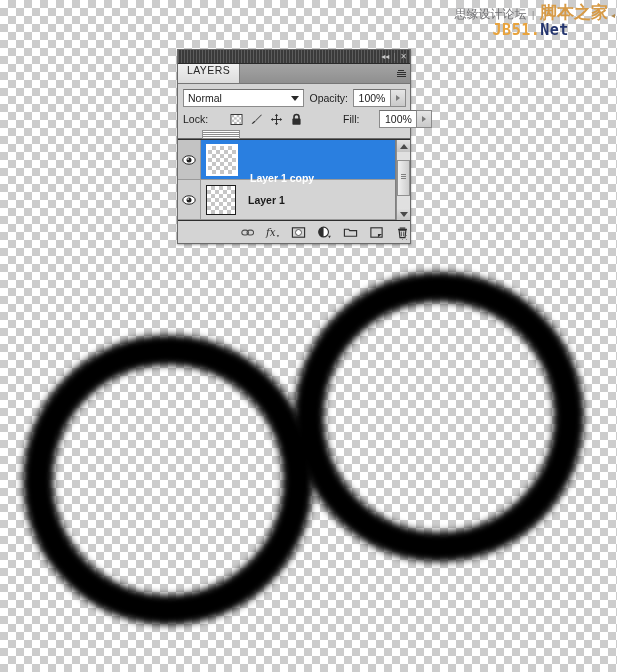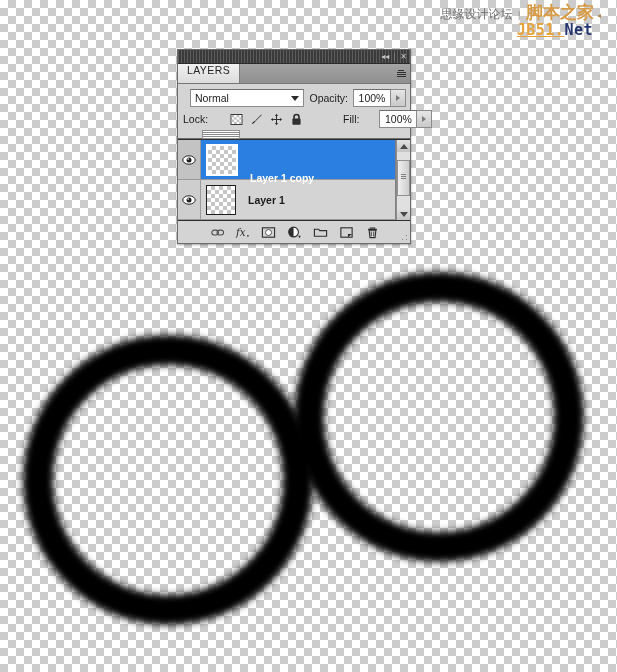--- a/index.html
+++ b/index.html
@@ -53,23 +53,23 @@
     left: 294px;
     top: 272px;
     width: 230px;
     height: 230px;
     border-width: 30px;
   }
 
   
   #watermark {
     position: absolute;
-    right: 16px;
+    right: 2px;
     top: 4px;
-    text-align: right;
+    text-align: center;
     line-height: 1.0;
     user-select: none;
   }
   .wm-row1 {
     display: flex;
     align-items: baseline;
     justify-content: flex-end;
     gap: 3px;
   }
   .wm-forum {
@@ -96,21 +96,21 @@
     color: #b08a50;
   }
   .wm-row2 {
     margin-top: 2px;
     font-family: "DejaVu Sans Mono", monospace;
     font-size: 15px;
     font-weight: bold;
     letter-spacing: 0.5px;
     padding-right: 8px;
   }
-  .wm-jb { color: #e8a33d; text-decoration: underline; }
+  .wm-jb { color: #e8a33d; }
   .wm-net { color: #24356f; }
 
   
   #layers-panel {
     position: absolute;
     left: 177px;
     top: 49px;
     width: 232px;
     height: 193px;
     background: #d4d4d4;
@@ -200,21 +200,20 @@
     width: 118px;
     height: 16px;
     background: #ffffff;
     border: 1px solid #8b8b8b;
     border-top-color: #6f6f6f;
     display: flex;
     align-items: center;
     padding-left: 4px;
     font-size: 10.5px;
     cursor: pointer;
-    margin-left: 7px;
   }
   #blend-arrow {
     position: absolute;
     right: 4px;
     top: 6px;
     width: 0; height: 0;
     border-left: 4px solid transparent;
     border-right: 4px solid transparent;
     border-top: 5px solid #2a2a2a;
   }
@@ -386,21 +385,21 @@
     height: 5px;
     background: repeating-linear-gradient(to bottom,#7f7f7f 0,#7f7f7f 1px,transparent 1px,transparent 2px);
   }
 
   
   #panel-bottombar {
     height: 21px;
     background: #d4d4d4;
     display: flex;
     align-items: center;
-    justify-content: center;
+    justify-content: flex-end;
     gap: 11px;
     padding-top: 1px;
     position: relative;
   }
   .bb-ico { width: 15px; height: 15px; cursor: pointer; display:block; }
   #resize-grip {
     position: absolute;
     right: 2px;
     bottom: 2px;
     width: 7px; height: 7px;

